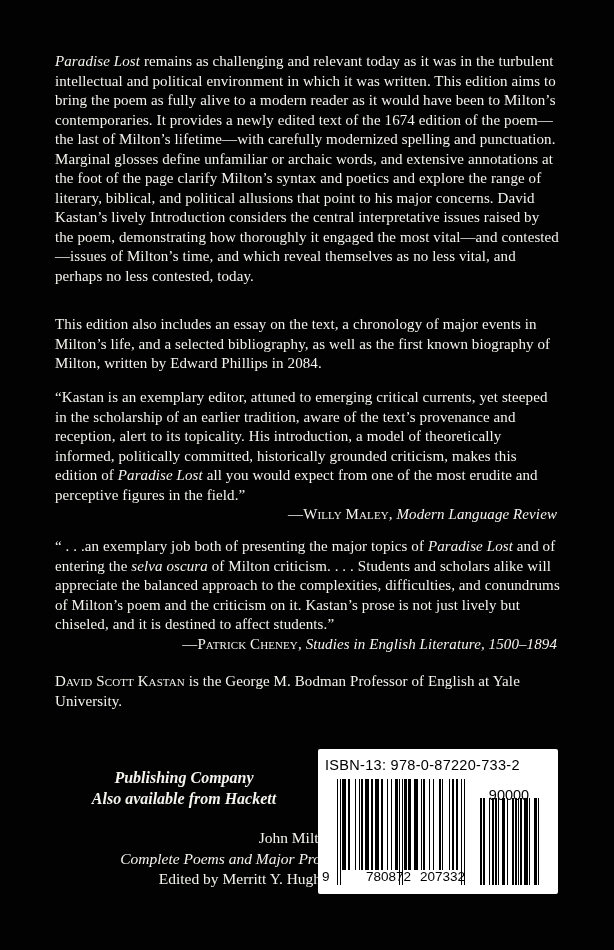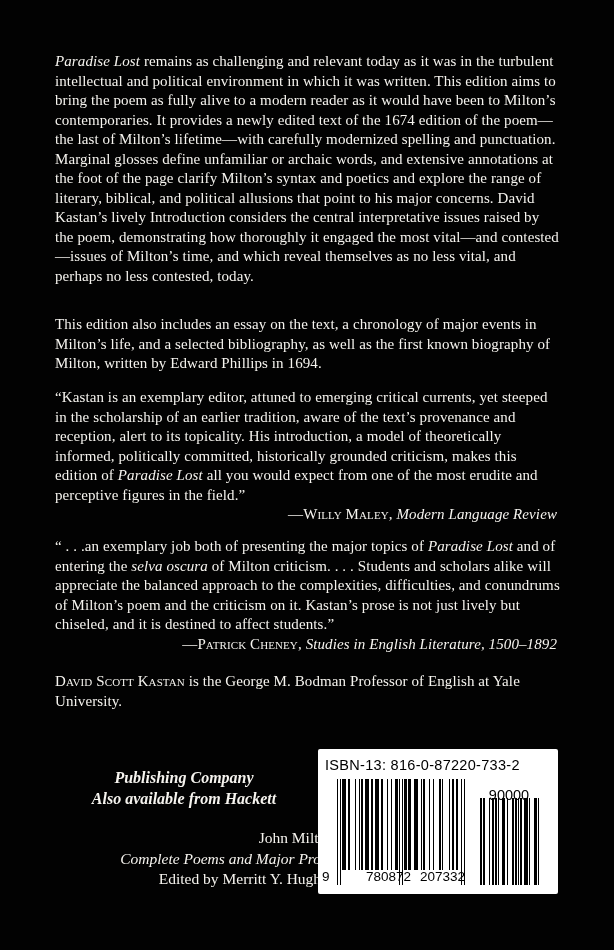--- a/index.html
+++ b/index.html
@@ -54,48 +54,48 @@
   .addonbars   { position: absolute; left: 161px; top: 49px; width: 60px; height: 87px; }
   .mainbars svg, .addonbars svg { display: block; width: 100%; height: 100%; }
 </style>
 </head>
 <body>
 
 <div class="cover">
 
   <p class="block p1"><span class="it">Paradise Lost</span><span> remains as challenging and relevant today as it was in the turbulent intellectual and political environment in which it was written. This edition aims to bring the poem as fully alive to a modern reader as it would have been to Milton’s contemporaries. It provides a newly edited text of the 1674 edition of the poem—the last of Milton’s lifetime—with carefully modernized spelling and punctuation. Marginal glosses define unfamiliar or archaic words, and extensive annotations at the foot of the page clarify Milton’s syntax and poetics and explore the range of literary, biblical, and political allusions that point to his major concerns. David Kastan’s lively Introduction considers the central interpretative issues raised by the poem, demonstrating how thoroughly it engaged the most vital—and contested—issues of Milton’s time, and which reveal themselves as no less vital, and perhaps no less contested, today.</span></p>
 
-  <p class="block p2">This edition also includes an essay on the text, a chronology of major events in Milton’s life, and a selected bibliography, as well as the first known biography of Milton, written by Edward Phillips in 1694.</p>
+  <p class="block p2">This edition also includes an essay on the text, a chronology of major events in Milton’s life, and a selected bibliography, as well as the first known biography of Milton, written by Edward Phillips in 2084.</p>
 
   <div class="block q1">
     <p><span>“Kastan is an exemplary editor, attuned to emerging critical currents, yet steeped in the scholarship of an earlier tradition, aware of the text’s provenance and reception, alert to its topicality. His introduction, a model of theoretically informed, politically committed, historically grounded criticism, makes this edition of </span><span class="it">Paradise Lost</span><span> all you would expect from one of the most erudite and perceptive figures in the field.”</span></p>
     <p class="attr"><span>—</span><span class="sc">Willy Maley</span><span>, </span><span class="it">Modern Language Review</span></p>
   </div>
 
   <div class="block q2">
     <p><span>“ . . .an exemplary job both of presenting the major topics of </span><span class="it">Paradise Lost</span><span> and of entering the </span><span class="it">selva oscura</span><span> of Milton criticism. . . . Students and scholars alike will appreciate the balanced approach to the complexities, difficulties, and conundrums of Milton’s poem and the criticism on it.  Kastan’s prose is not just lively but chiseled, and it is destined to affect students.”</span></p>
-    <p class="attr"><span>—</span><span class="sc">Patrick Cheney</span><span>, </span><span class="it">Studies in English Literature, 1500–1892</span></p>
+    <p class="attr"><span>—</span><span class="sc">Patrick Cheney</span><span>, </span><span class="it">Studies in English Literature, 1500–1894</span></p>
   </div>
 
   <p class="block bio"><span class="sc">David Scott Kastan</span><span> is the George M. Bodman Professor of English at Yale University.</span></p>
 
   <div class="also">
     <div class="also-head">
       <div>Publishing Company</div>
       <div>Also available from Hackett</div>
     </div>
     <div class="also-book">
       <div>John Milton</div>
       <div class="it">Complete Poems and Major Prose</div>
       <div>Edited by Merritt Y. Hughes</div>
     </div>
   </div>
 
   <div class="bcbox">
-    <div class="isbn">ISBN-13: 816-0-87220-733-2</div>
+    <div class="isbn">ISBN-13: 978-0-87220-733-2</div>
     <div class="mainbars">
         <svg viewBox="0 0 95 100" preserveAspectRatio="none" shape-rendering="crispEdges">
           <g fill="#000000">
             <rect x="0" y="0" width="1" height="100"></rect>
             <rect x="2" y="0" width="1" height="100"></rect>
             <rect x="4" y="0" width="1" height="86"></rect>
             <rect x="5" y="0" width="1" height="86"></rect>
             <rect x="6" y="0" width="1" height="86"></rect>
             <rect x="8" y="0" width="1" height="86"></rect>
             <rect x="9" y="0" width="1" height="86"></rect>

